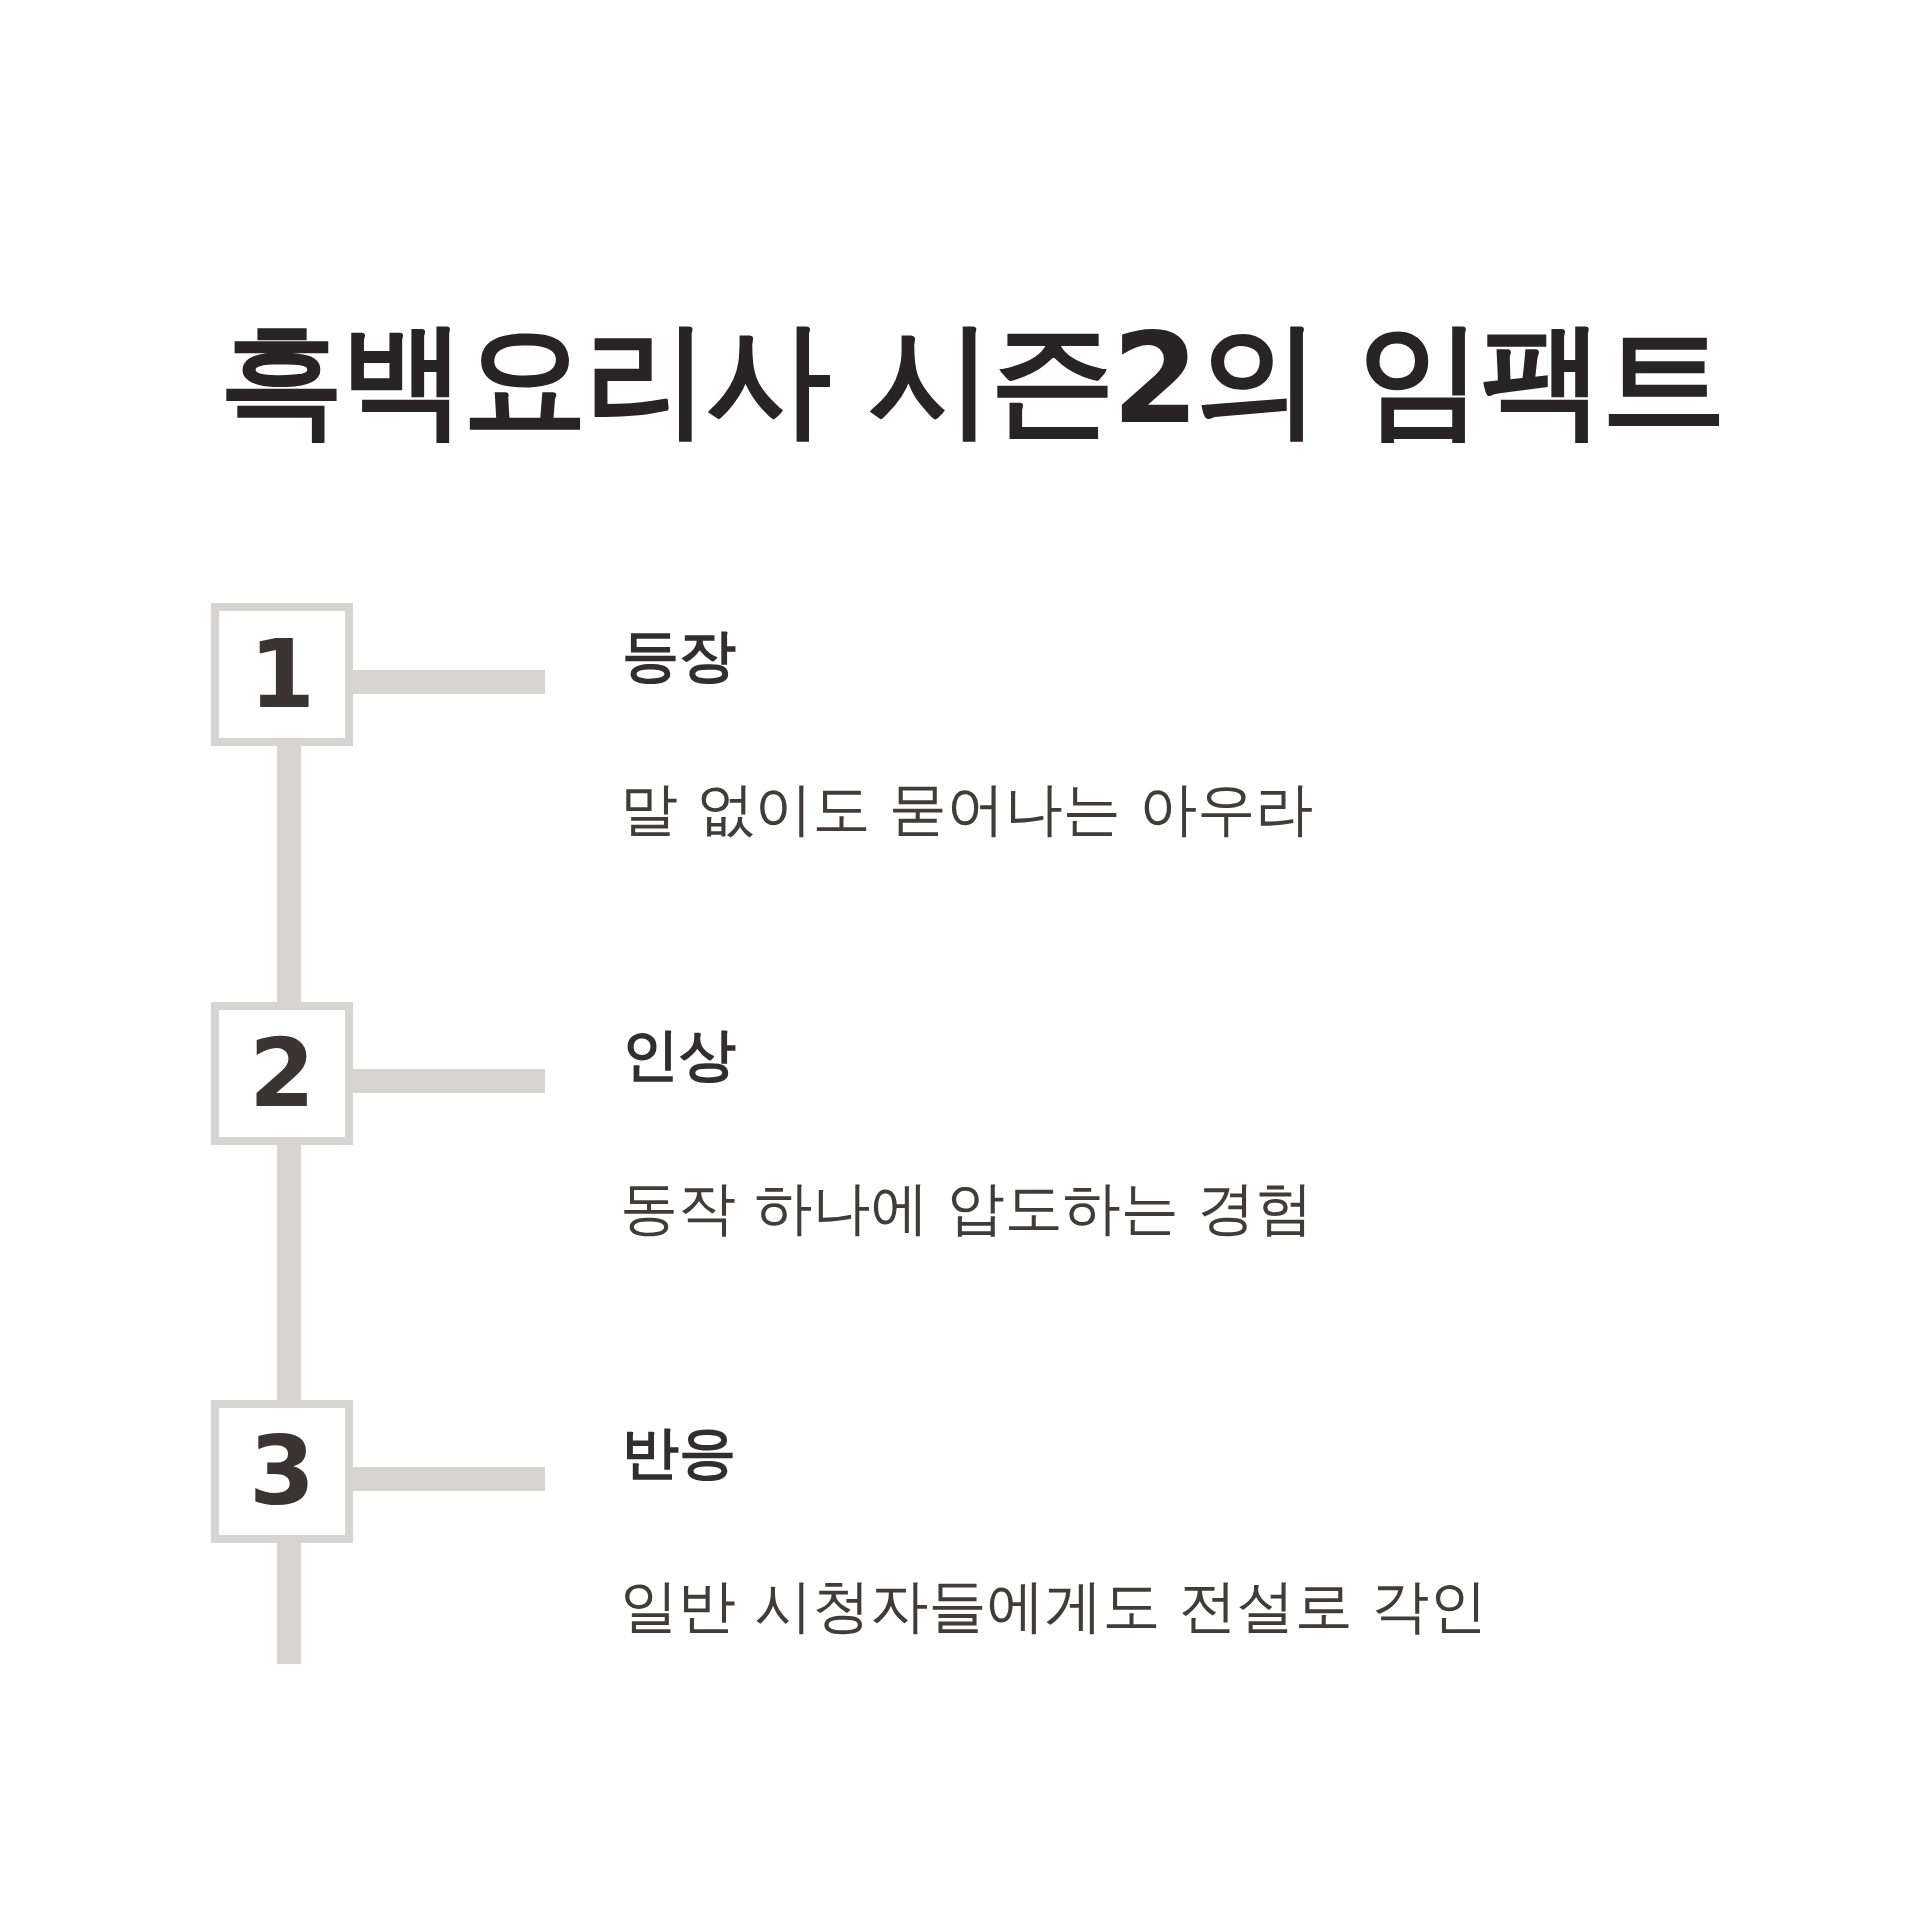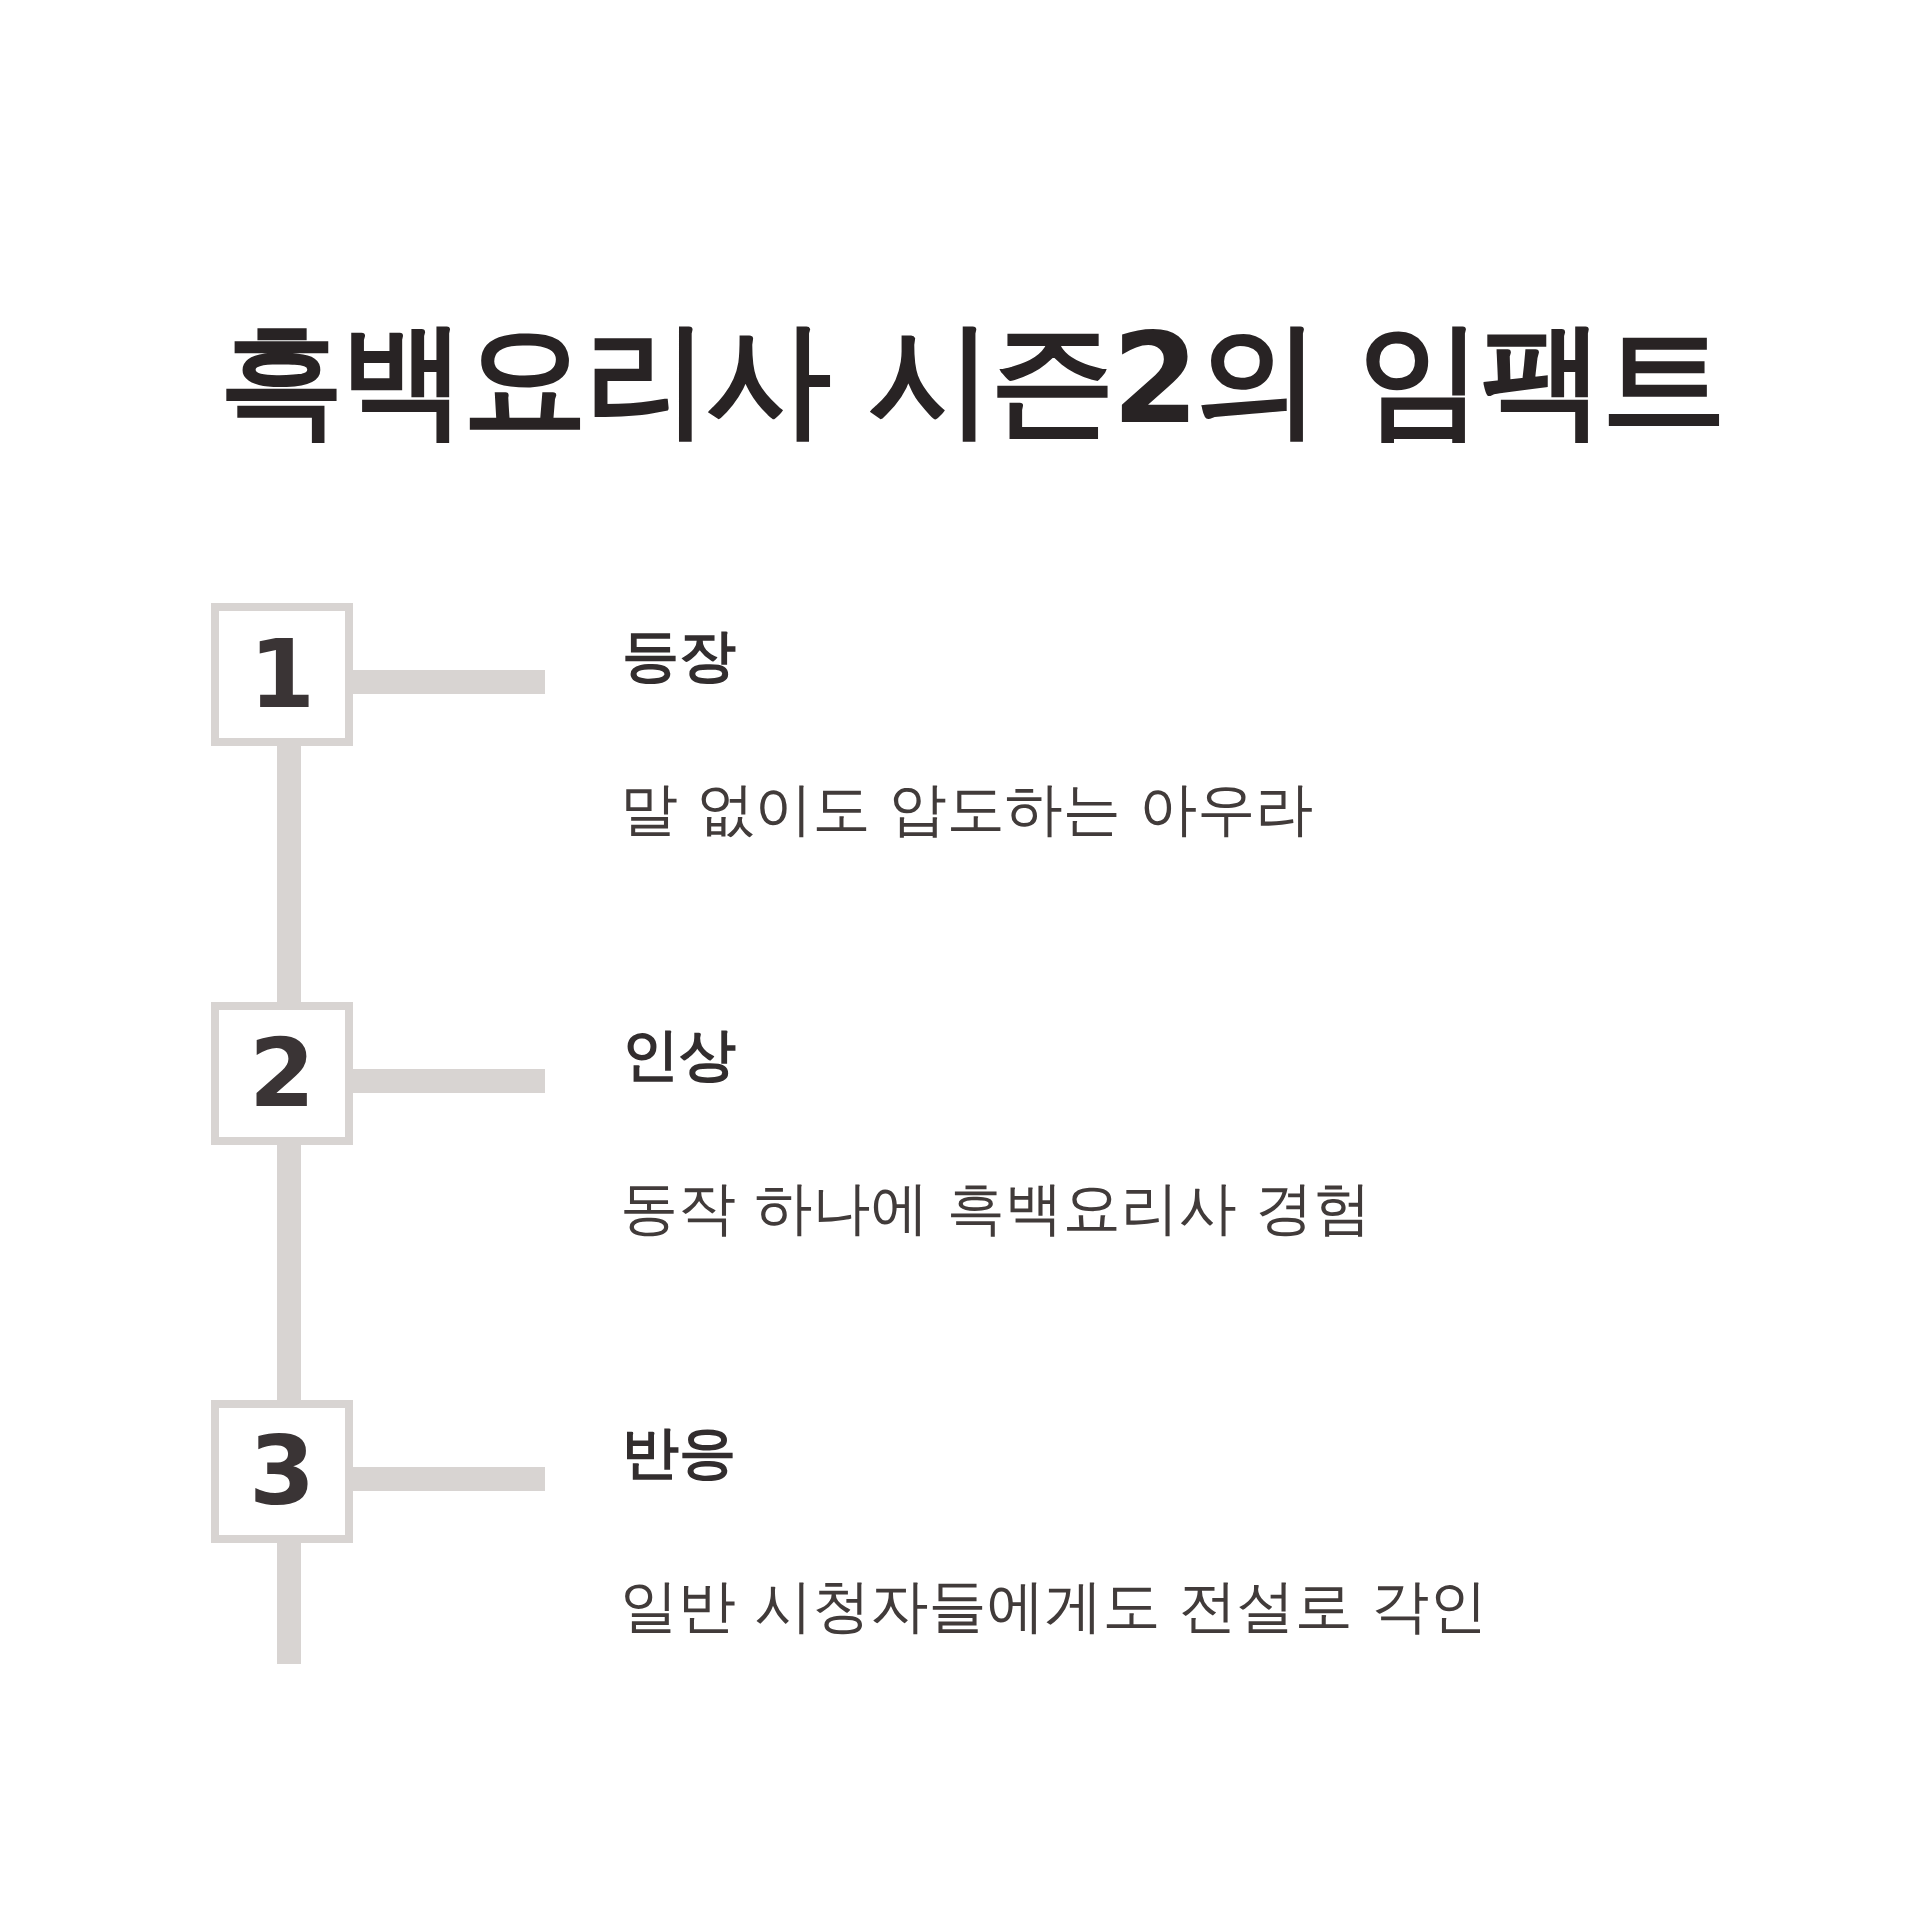--- a/index.html
+++ b/index.html
@@ -106,30 +106,30 @@
   <h1 class="page-title">흑백요리사 시즌2의 임팩트</h1>
 
   <div class="vline"></div>
 
   <div class="step step--1">
     <div class="numbox">
       <span class="num">1</span>
     </div>
     <div class="hline"></div>
     <div class="step-heading">등장</div>
-    <div class="step-desc">말 없이도 압도하는 아우라</div>
+    <div class="step-desc">말 없이도 묻어나는 아우라</div>
   </div>
 
   <div class="step step--2">
     <div class="numbox">
       <span class="num">2</span>
     </div>
     <div class="hline"></div>
     <div class="step-heading">인상</div>
-    <div class="step-desc">동작 하나에 흑백요리사 경험</div>
+    <div class="step-desc">동작 하나에 압도하는 경험</div>
   </div>
 
   <div class="step step--3">
     <div class="numbox">
       <span class="num">3</span>
     </div>
     <div class="hline"></div>
     <div class="step-heading">반응</div>
     <div class="step-desc">일반 시청자들에게도 전설로 각인</div>
   </div>

